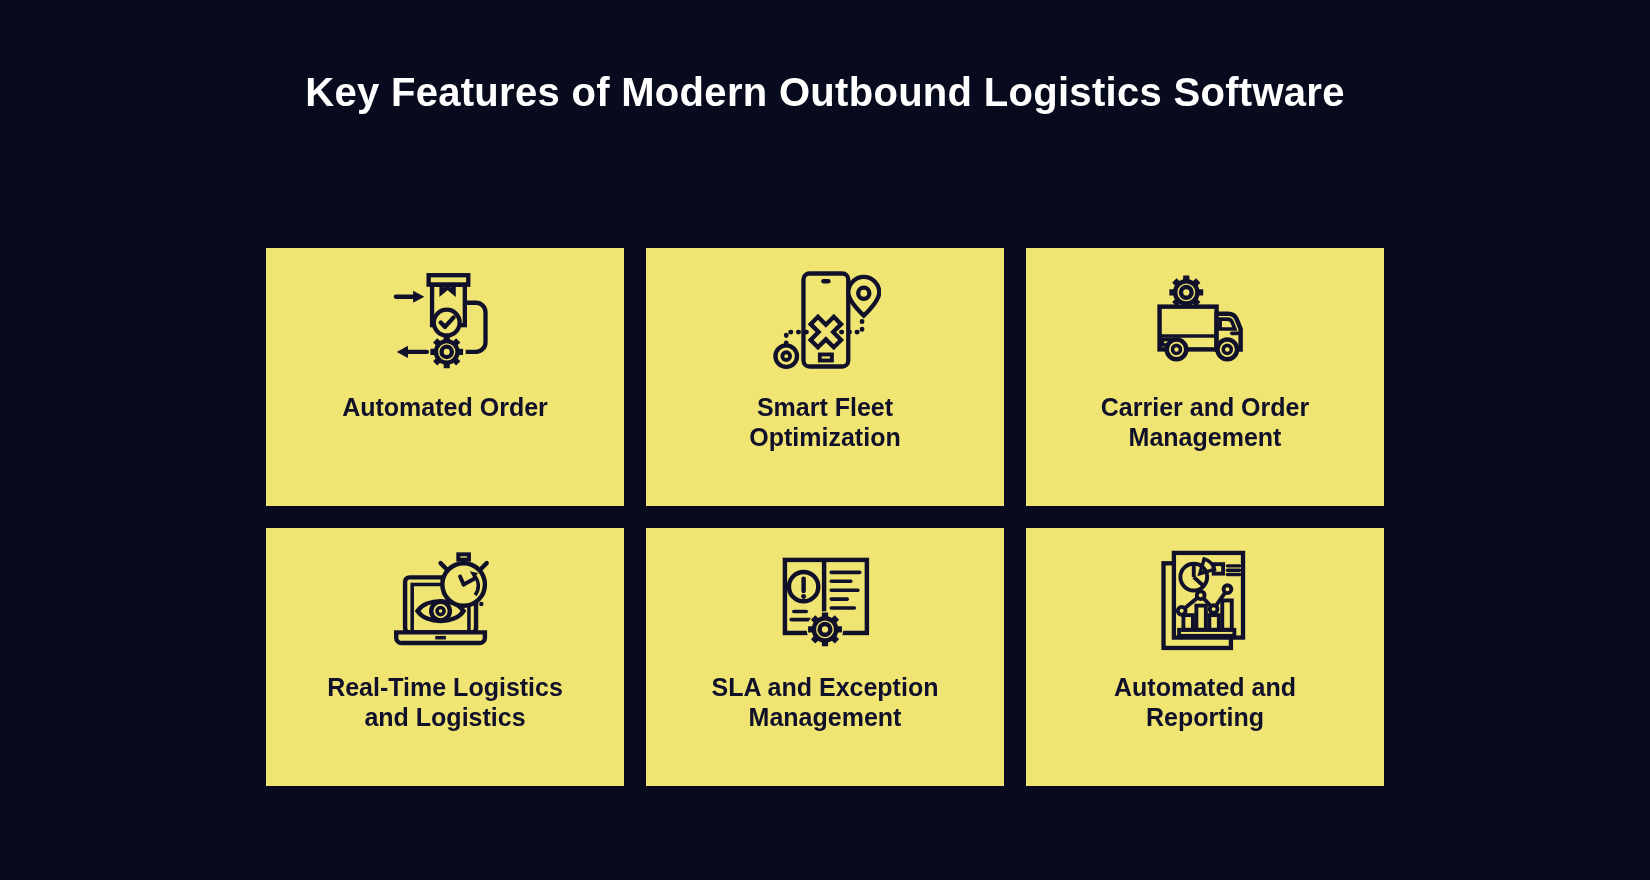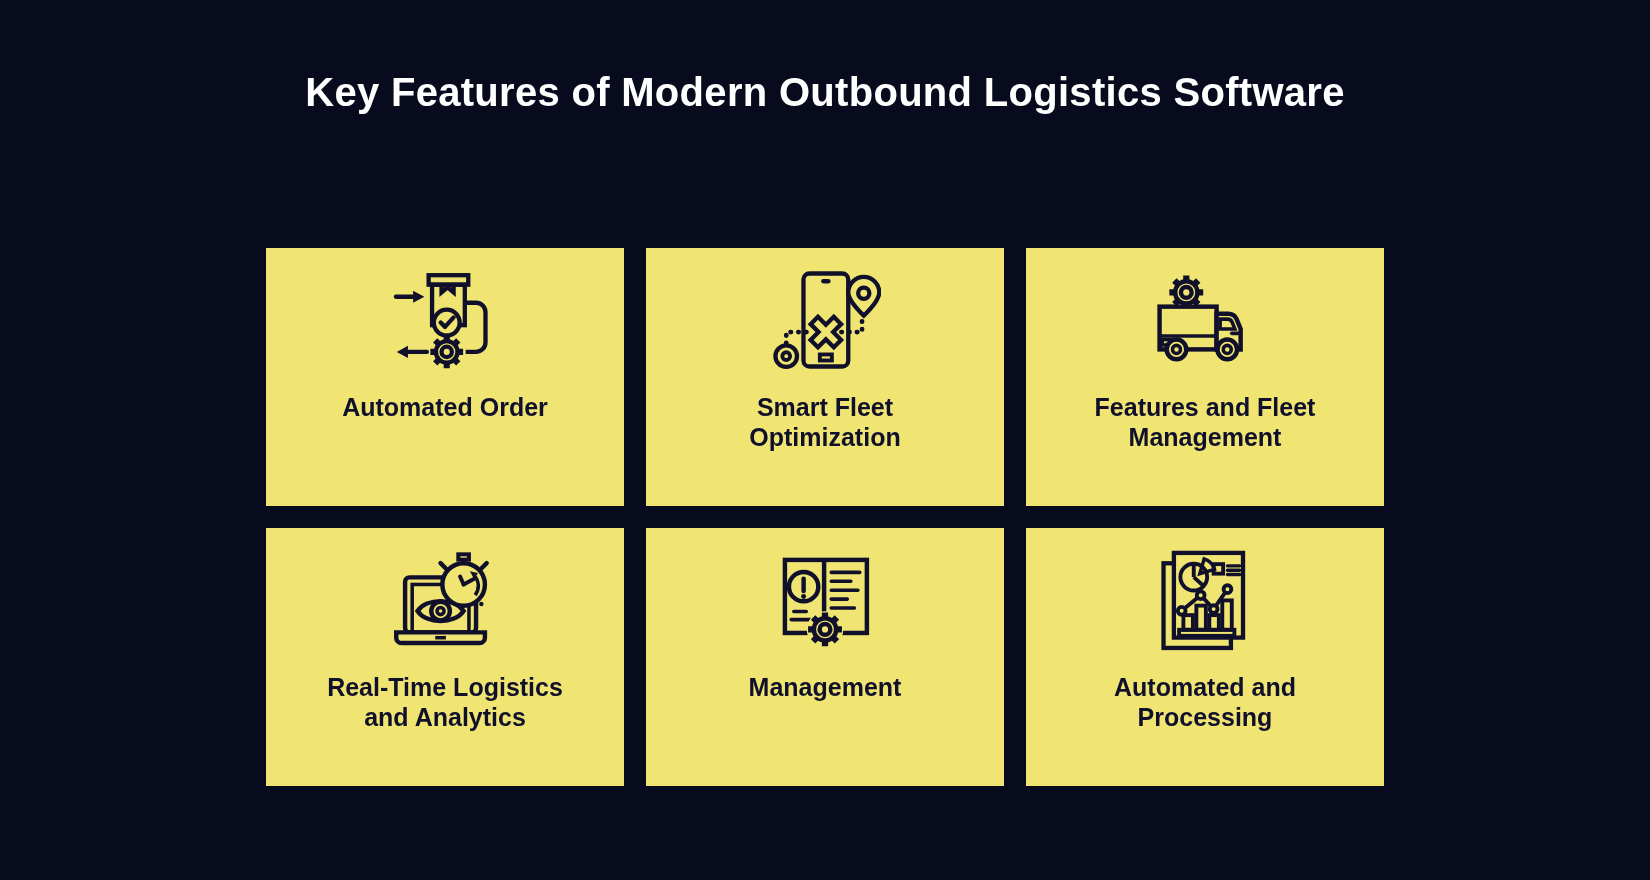--- a/index.html
+++ b/index.html
@@ -131,21 +131,21 @@
           <path class="fillcard" d="M78 48h13q7 0 9.5 6l4.5 11v23h-27z"></path>
           <path d="M82 54h8q4 0 5.5 3.5l3 7.5H82z" stroke-width="4"></path>
           <path d="M95 70h7" stroke-width="4" stroke-linecap="round"></path>
           <circle cx="33" cy="88" r="11" class="fillcard"></circle>
           <circle cx="33" cy="88" r="4.5" stroke-width="4"></circle>
           <circle cx="90" cy="88" r="11" class="fillcard"></circle>
           <circle cx="90" cy="88" r="4.5" stroke-width="4"></circle>
         </svg>
       </span>
       <div class="card-label">
-        <div>Features and Fleet</div>
+        <div>Carrier and Order</div>
         <div>Management</div>
       </div>
     </div>
 
     <div class="card">
       <span class="icon-wrap">
         <svg width="116" height="102" viewBox="0 0 130 115" fill="none" stroke="currentColor" stroke-width="5">
           <rect x="20" y="32" width="80" height="62" rx="5"></rect>
           <rect x="28" y="40" width="64" height="54" stroke-width="4"></rect>
           <path d="M34 70C44 55 76 55 86 70C76 85 44 85 34 70z"></path>
@@ -159,39 +159,40 @@
           <path d="M86 40l-4-9" stroke-width="4.5" stroke-linecap="round"></path>
           <path d="M99 52A17 17 0 0 0 98 30" stroke-width="4"></path>
           <path d="M93 25l9 2-4 7z" class="fillink" stroke="none"></path>
           <circle cx="106" cy="62" r="2.5" class="fillink" stroke="none"></circle>
           <path class="fillcard" d="M10 94H110v6a6 6 0 0 1-6 6H16a6 6 0 0 1-6-6z"></path>
           <path d="M54 100h12" stroke-width="4"></path>
         </svg>
       </span>
       <div class="card-label">
         <div>Real-Time Logistics</div>
-        <div>and Analytics</div>
+        <div>and Logistics</div>
       </div>
     </div>
 
     <div class="card">
       <span class="icon-wrap">
         <svg width="116" height="98" viewBox="0 0 130 110" fill="none" stroke="currentColor" stroke-width="5">
           <rect x="20" y="10" width="92" height="82"></rect>
           <path d="M64 10V92"></path>
           <circle cx="41" cy="40" r="16.5"></circle>
           <path d="M41 31v14" stroke-linecap="round"></path>
           <circle cx="41" cy="51" r="2.8" class="fillink" stroke="none"></circle>
           <path d="M30 68h14M27 77h24" stroke-width="4" stroke-linecap="round"></path>
           <path d="M72 24h32M72 34h22M72 44h30M72 54h18M72 64h26" stroke-width="4" stroke-linecap="round"></path>
           <circle cx="65" cy="88" r="20.5" class="fillcard" stroke="none"></circle>
           <use href="#gear8" transform="translate(65,88)"></use>
         </svg>
       </span>
       <div class="card-label">
+        <div>SLA and Exception</div>
         <div>Management</div>
       </div>
     </div>
 
     <div class="card">
       <span class="icon-wrap">
         <svg width="104" height="108" viewBox="0 0 120 125" fill="none" stroke="currentColor" stroke-width="5">
           <rect x="12" y="20" width="78" height="98"></rect>
           <rect x="24" y="8" width="80" height="98" class="fillcard"></rect>
           <circle cx="47" cy="36" r="15.5" stroke-width="4.5"></circle>
@@ -206,18 +207,18 @@
           <rect x="80" y="63" width="11" height="34" stroke-width="4.5"></rect>
           <path d="M33 75L55 57L70 73L86 50" stroke-width="4.5"></path>
           <circle cx="33" cy="75" r="4.5" class="fillcard" stroke-width="4.5"></circle>
           <circle cx="55" cy="57" r="4.5" class="fillcard" stroke-width="4.5"></circle>
           <circle cx="70" cy="73" r="4.5" class="fillcard" stroke-width="4.5"></circle>
           <circle cx="86" cy="50" r="4.5" class="fillcard" stroke-width="4.5"></circle>
         </svg>
       </span>
       <div class="card-label">
         <div>Automated and</div>
-        <div>Processing</div>
+        <div>Reporting</div>
       </div>
     </div>
 
   </div>
 </div>
 
 </body></html>

